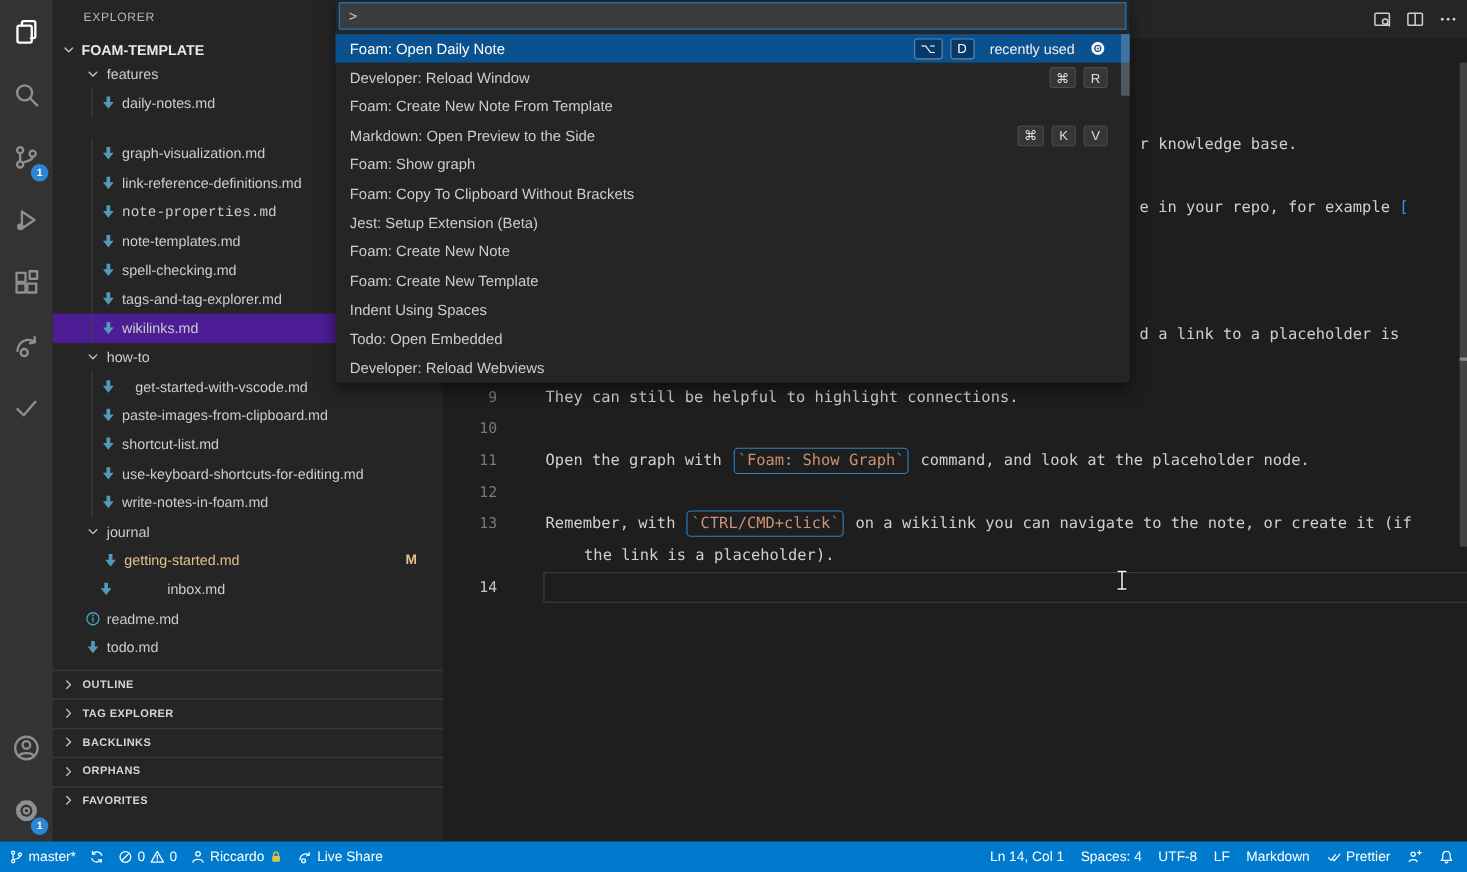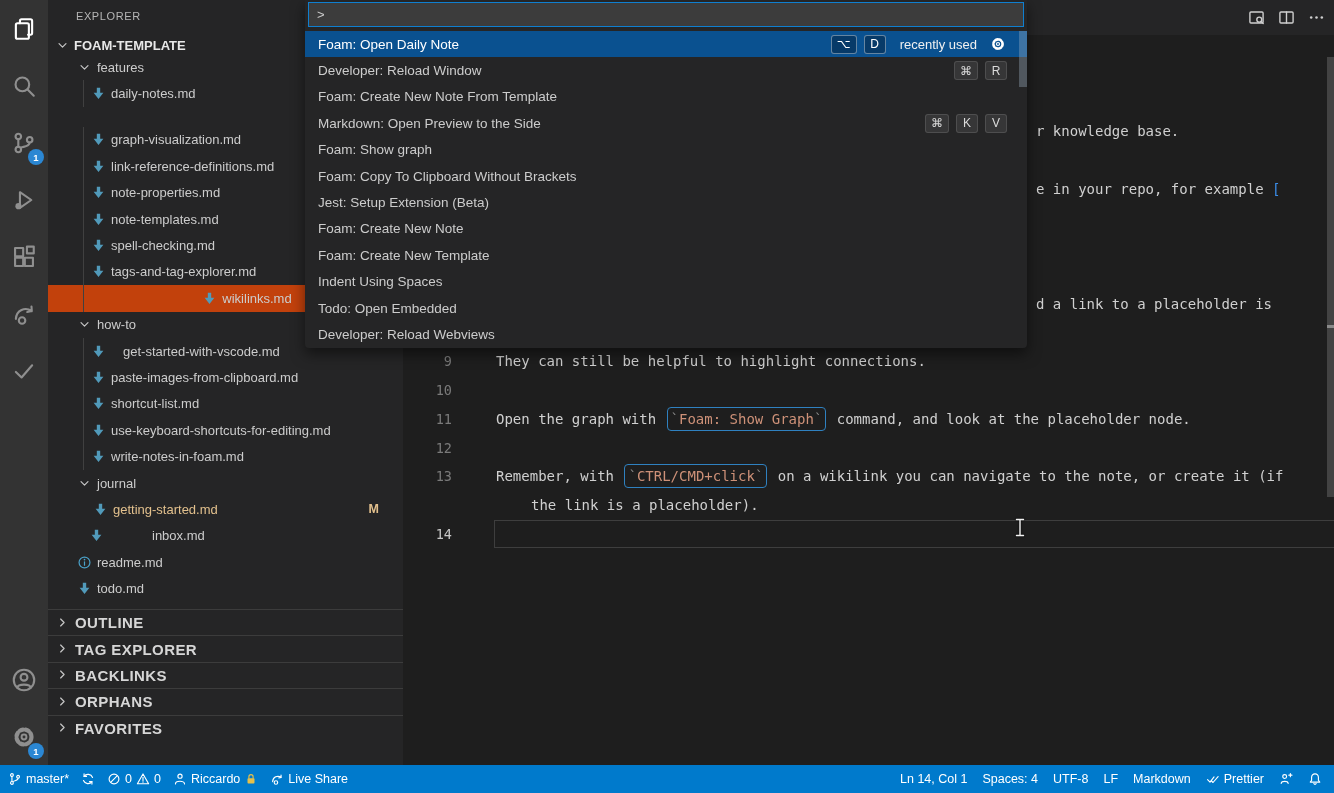--- a/index.html
+++ b/index.html
@@ -17,34 +17,34 @@
            background:#2b87d3; color:#fff; font-size:9.5px; font-weight:bold; display:flex; align-items:center; justify-content:center; }
 
   
   .sidebar { position:absolute; left:48px; top:0; width:355px; height:765px; background:#252526; z-index:5; color:#cccccc; }
   .sb-title { height:32px; display:flex; align-items:center; padding-left:28px; font-size:11px; letter-spacing:.6px; color:#b6b6b6; }
   .root-row { position:absolute; top:34px; left:0; right:0; height:23px; display:flex; align-items:center; font-weight:bold; font-size:13px; color:#e8e8e8; cursor:pointer; }
   .root-row .chev { margin-left:7px; width:16px; height:16px; color:#c5c5c5; }
   .root-row .lbl { margin-left:3px; }
   .tree { position:absolute; top:54px; left:0; right:0; }
   .trow { position:relative; height:26.4px; display:flex; align-items:center; font-size:13px; color:#cccccc; cursor:pointer; white-space:nowrap; overflow:hidden; }
-  .trow.selected { background:#c2410c;justify-content:center; }
+  .trow.selected { background:#4c1d95; }
   .trow .chev, .trow .ficon { flex:0 0 16px; width:16px; height:16px; display:flex; align-items:center; justify-content:center; }
   .trow .chev { color:#c5c5c5; }
   .trow .lbl { margin-left:5px; }
   .trow.modified .lbl { color:#e2c08d; }
   .trow .m-badge { margin-left:auto; margin-right:24px; color:#e2c08d; font-size:12.5px; font-weight:bold; }
   .trow .guide { position:absolute; left:35px; top:0; bottom:0; width:1px; background:#404040; }
   .icon-md { color:#519aba; }
   .icon-info { color:#4aa0c7; }
   svg { display:block; }
   .chev svg, .ficon svg { width:15px; height:15px; }
 
   .sections { position:absolute; top:609px; left:0; right:0; }
-  .section { height:26.4px; display:flex; align-items:center; border-top:1px solid #3c3c3c; font-size:15px; font-weight:bold; letter-spacing:.4px; color:#d6d6d6; cursor:pointer; }
+  .section { height:26.4px; display:flex; align-items:center; border-top:1px solid #3c3c3c; font-size:10px; font-weight:bold; letter-spacing:.4px; color:#d6d6d6; cursor:pointer; }
   .section .chev { margin-left:7px; width:16px; height:16px; color:#c5c5c5; }
   .section .lbl { margin-left:4px; }
 
   
   .editor { position:absolute; left:409px; top:0; width:931px; height:563px; background:#1e1e1e; }
   .tabstrip { position:absolute; left:0; top:0; right:0; height:35px; background:#252526; display:flex; align-items:center; justify-content:flex-end; gap:10px; padding-right:14px; color:#cfcfcf; }
   .tabstrip .ta { width:20px; height:20px; display:flex; align-items:center; justify-content:center; cursor:pointer; }
   .tabstrip svg { width:17px; height:17px; }
 
   .frag { position:absolute; left:627px; height:29px; display:flex; align-items:center;
@@ -225,21 +225,21 @@
         </div>
         <div class="trow" style="padding-left: 42px;">
           <span class="guide"></span>
           <span class="ficon icon-md">
             <svg viewBox="0 0 16 16" fill="none" stroke="currentColor" stroke-width="1.3" stroke-linecap="round" stroke-linejoin="round">
               <path fill="currentColor" stroke="none" d="M6.2 1.8h3.6v5.4h3.4L8 13.8 2.8 7.2h3.4z"></path>
             </svg>
           </span>
           <span class="lbl">link-reference-definitions.md</span>
         </div>
-        <div class="trow" style="padding-left: 42px;">
+        <div class="trow" style="padding-left: 42px; font-family: Liberation Mono, monospace;">
           <span class="guide"></span>
           <span class="ficon icon-md">
             <svg viewBox="0 0 16 16" fill="none" stroke="currentColor" stroke-width="1.3" stroke-linecap="round" stroke-linejoin="round">
               <path fill="currentColor" stroke="none" d="M6.2 1.8h3.6v5.4h3.4L8 13.8 2.8 7.2h3.4z"></path>
             </svg>
           </span>
           <span class="lbl">note-properties.md</span>
         </div>
         <div class="trow" style="padding-left: 42px;">
           <span class="guide"></span>

